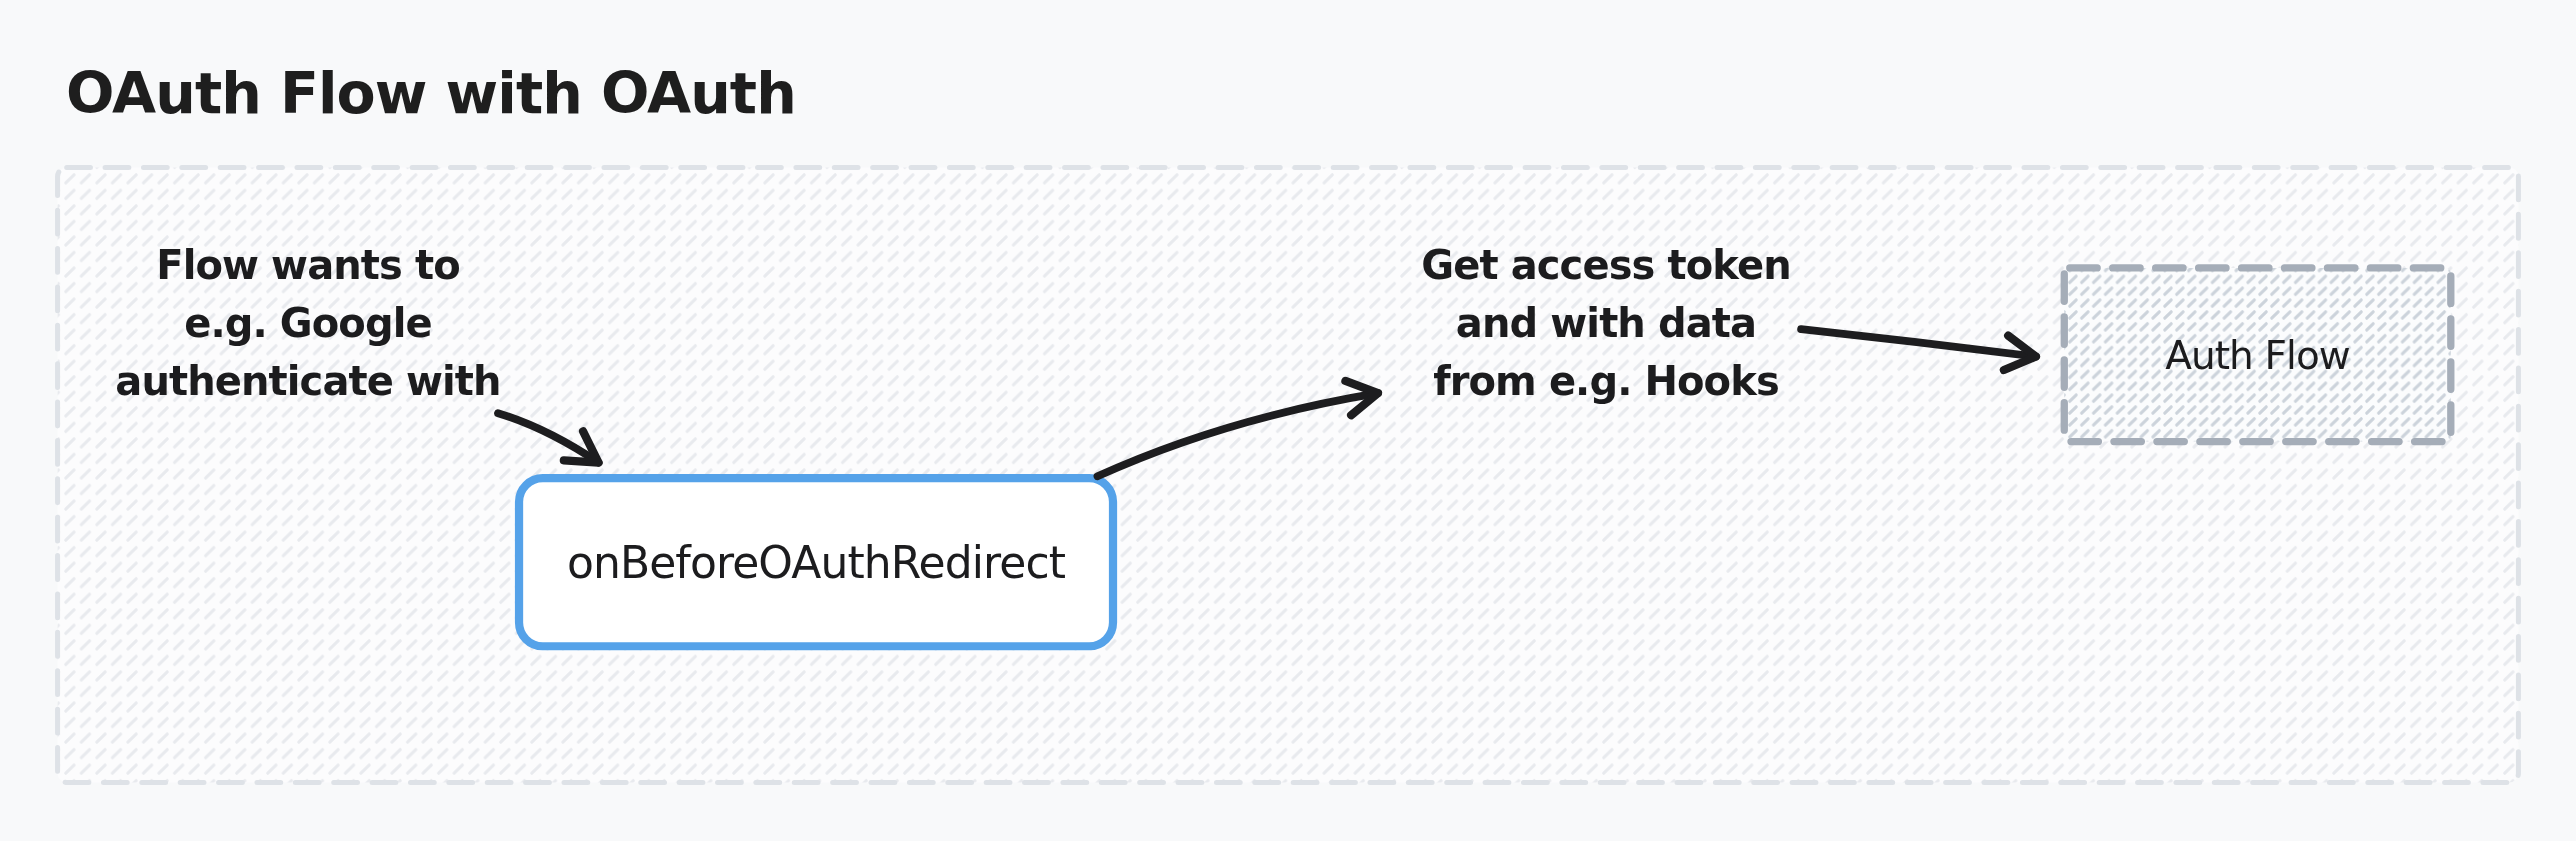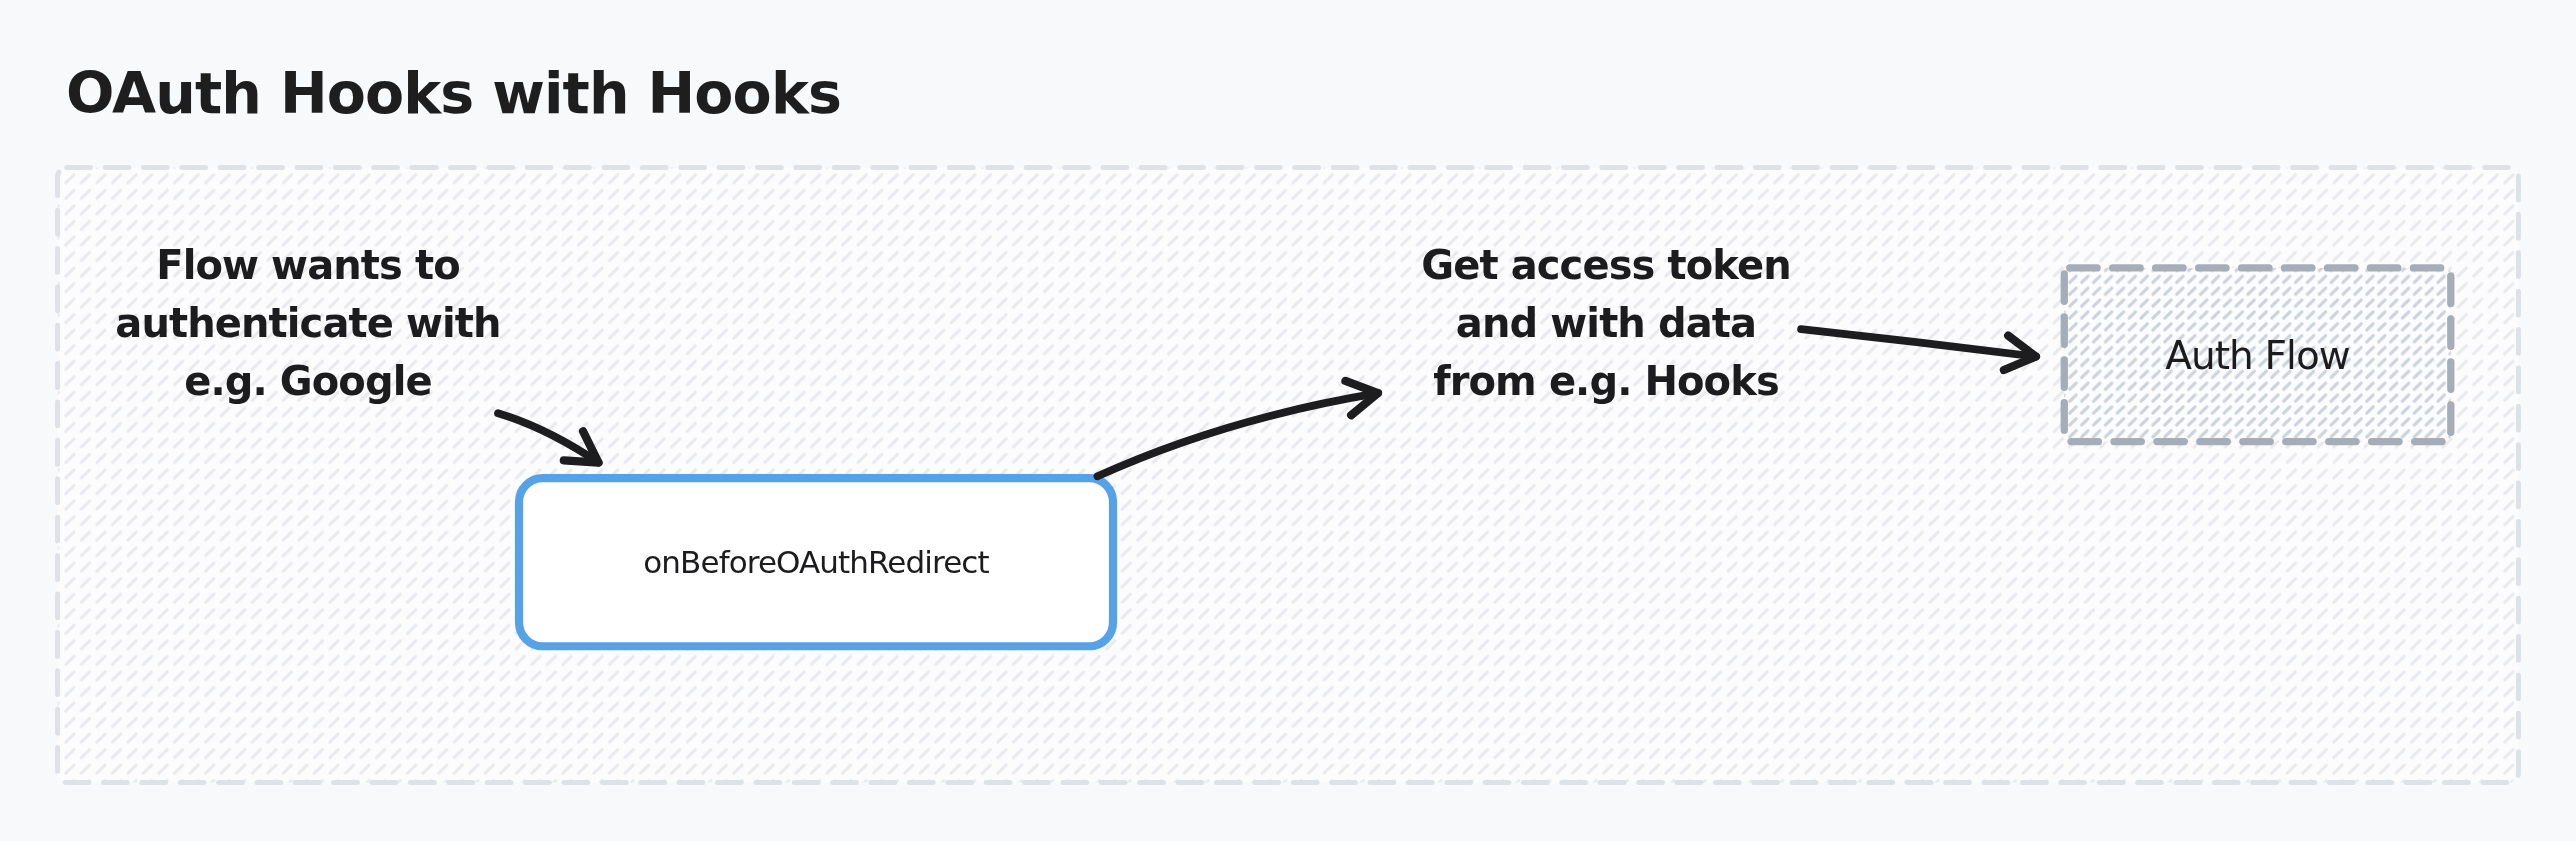--- a/index.html
+++ b/index.html
@@ -50,21 +50,21 @@
     align-items: center;
     justify-content: center;
     font-weight: 400;
     letter-spacing: -0.9px;
     color: #1c1c1e;
     white-space: nowrap;
   }
   .hook-label {
     left: 519px; top: 478px;
     width: 594px; height: 168px;
-    font-size: 31px;
+    font-size: 44px;
   }
   .auth-label {
     left: 2064px; top: 268px;
     width: 387px; height: 174px;
     font-size: 39px;
   }
 </style>
 </head>
 <body>
 
@@ -93,26 +93,26 @@
       <rect x="2259" y="293" width="423" height="190" rx="6" fill="url(#hatchDense)" stroke="#a5adb8" stroke-width="8" stroke-dasharray="30 17" stroke-linecap="round"></rect>
     </g>
 
     <rect x="568" y="523" width="650" height="184" rx="26" fill="#ffffff" stroke="#55a2e9" stroke-width="9"></rect>
 
     <path d="M 545 452 Q 598 468 655 506" fill="none" stroke="#1d1d1f" stroke-width="8.5" stroke-linecap="round" marker-end="url(#arrowhead)"></path>
     <path d="M 1201 521 Q 1340 458 1508 430" fill="none" stroke="#1d1d1f" stroke-width="8.5" stroke-linecap="round" marker-end="url(#arrowhead)"></path>
     <path d="M 1971 360 Q 2100 374 2228 390" fill="none" stroke="#1d1d1f" stroke-width="8.5" stroke-linecap="round" marker-end="url(#arrowhead)"></path>
   </svg>
 
-  <div class="page-title">OAuth Hooks with Hooks</div>
+  <div class="page-title">OAuth Flow with OAuth</div>
 
   <div class="note note-left">
     <div>Flow wants to</div>
+    <div>e.g. Google</div>
     <div>authenticate with</div>
-    <div>e.g. Google</div>
   </div>
 
   <div class="note note-right">
     <div>Get access token</div>
     <div>and with data</div>
     <div>from e.g. Hooks</div>
   </div>
 
   <div class="node-label hook-label">onBeforeOAuthRedirect</div>
   <div class="node-label auth-label">Auth Flow</div>

